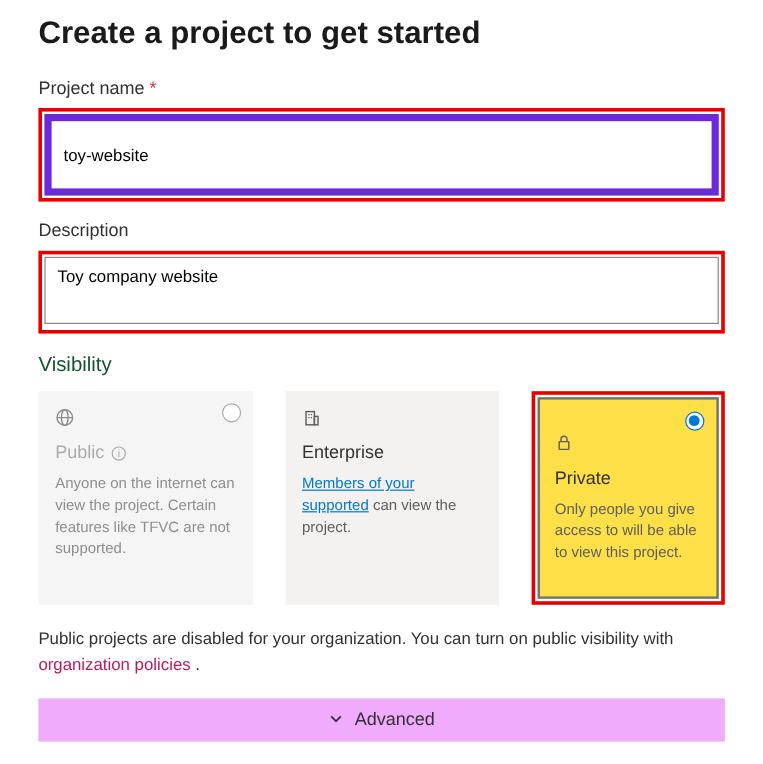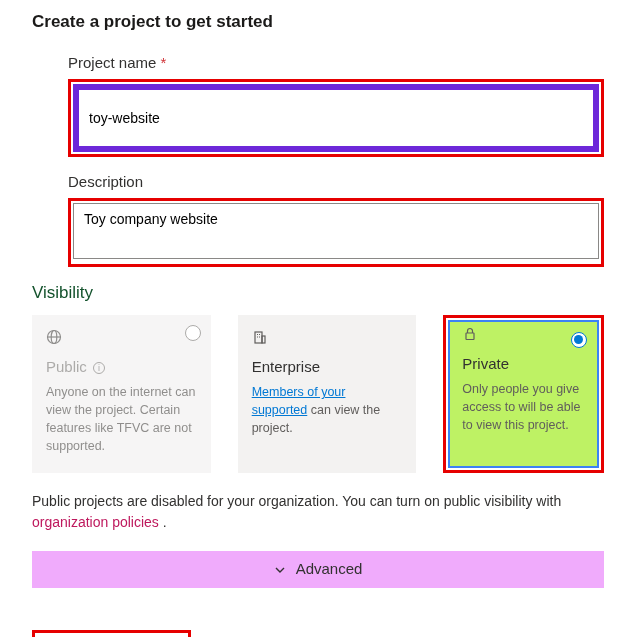--- a/index.html
+++ b/index.html
@@ -5,21 +5,21 @@
     * { box-sizing: border-box; margin: 0; padding: 0; }
     body {
       font-family: "Segoe UI", -apple-system, sans-serif;
       background: #fff;
       color: #323130;
       width: 636px;
       padding: 12px 32px 28px 32px;
       font-size: 14px;
     }
     h1 {
-      font-size: 17px;
+      font-size: 26px;
       font-weight: 700;
       margin-bottom: 22px;
       color: #1b1a19;
     }
     .field-label {
       font-size: 15px;
       margin-bottom: 8px;
       color: #323130;
     }
     .required { color: #d13438; }
@@ -69,25 +69,25 @@
       position: relative;
       min-height: 148px;
     }
     .card.disabled { opacity: 0.7; }
     .card-highlight {
       flex: 1;
       border: 3px solid #e60000;
       padding: 2px;
     }
     .card.selected {
-      background: #bef264;
-      border: 2px solid #3b82f6;
+      background: #fde047;
+      border: 2px solid #737373;
       min-height: 148px;
       height: 100%;
-      padding: 4px 12px;
+      padding: 28px 12px;
       position: relative;
     }
     .radio {
       position: absolute;
       top: 10px;
       right: 10px;
       width: 16px;
       height: 16px;
       border: 1.5px solid #8a8886;
       border-radius: 50%;
@@ -158,21 +158,21 @@
       border: none;
       padding: 9px 16px;
       font-size: 14px;
       font-family: inherit;
       cursor: pointer;
       display: inline-flex;
       align-items: center;
       gap: 8px;
     }
     .plus-svg { flex-shrink: 0; }
-    .field-group { margin-bottom: 6px; margin-left: 36px; }
+    .field-group { margin-bottom: 6px; }
   </style>
 </head>
 <body>
 
 
 
 <h1>Create a project to get started</h1>
 
 <div class="field-group">
   <div class="field-label">

